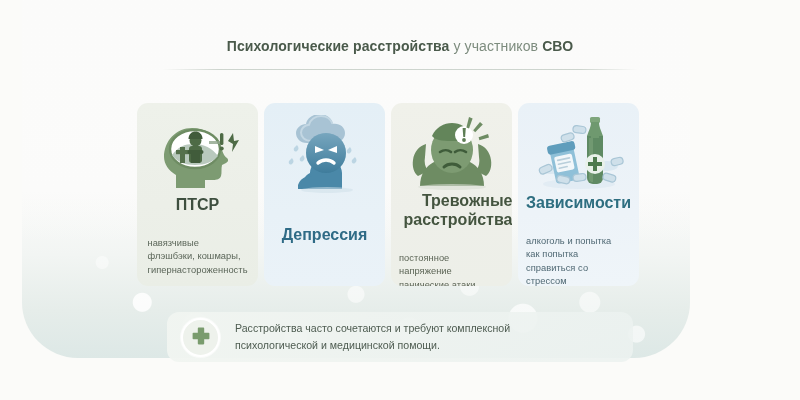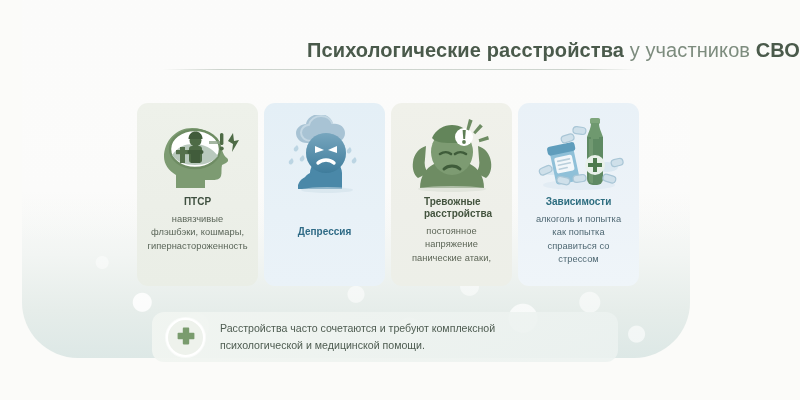--- a/index.html
+++ b/index.html
@@ -34,21 +34,21 @@
   }
   .panel-fade{
     position:absolute;left:22px;top:-40px;width:668px;height:398px;
     border-radius:0 0 56px 56px;
     background:linear-gradient(180deg,rgba(251,251,250,1) 0%,rgba(251,251,250,.9) 40%,rgba(251,251,250,0) 72%);
     pointer-events:none;
   }
 
   
   .header{position:absolute;left:0;top:38px;width:800px;text-align:center;}
-  .title{font-size:20px;letter-spacing:.1px;line-height:1.2;color:#6f7f70;white-space:nowrap;text-align:right;}
+  .title{font-size:14px;letter-spacing:.1px;line-height:1.2;color:#6f7f70;white-space:nowrap;}
   .title .b1{font-weight:bold;color:#4a5a4b;}
   .title .mid{font-weight:normal;color:#7d8c7e;}
   .title .b2{font-weight:bold;color:#4a5a4b;}
   .rule{
     position:absolute;left:50%;transform:translateX(-50%);top:31px;
     width:475px;height:1px;
     background:linear-gradient(90deg,rgba(160,175,162,0) 0%,rgba(150,166,152,.45) 12%,rgba(150,166,152,.45) 88%,rgba(160,175,162,0) 100%);
   }
 
   
@@ -58,37 +58,37 @@
     display:flex;flex-direction:column;align-items:center;
     box-sizing:border-box;padding:11px 6px 0;
     position:relative;overflow:hidden;
   }
   .card.c-green{background:linear-gradient(180deg,#eef1ea 0%,#ecefe8 55%,#eaeee6 100%);}
   .card.c-blue {background:linear-gradient(180deg,#e4eff6 0%,#e8f1f7 60%,#eaf2f8 100%);}
   .card.c-sage {background:linear-gradient(180deg,#f0f1ea 0%,#eeefe9 60%,#edefe8 100%);}
   .card.c-ice  {background:linear-gradient(180deg,#e9f1f7 0%,#edf3f8 60%,#eff5f9 100%);}
 
   .icon-wrap{height:80px;display:flex;align-items:center;justify-content:center;}
-  .card-title{font-size:10px;font-weight:bold;line-height:1.18;text-align:left;margin-top:2px;}
+  .card-title{font-size:16px;font-weight:bold;line-height:1.18;text-align:right;margin-top:2px;}
   .card-title.t-green{color:#3e4f3f;}
   .card-title.t-blue {color:#2f6b86;margin-top:32px;}
   .card-title.t-sage {color:#44543f;margin-left:13px;}
   .card-title.t-ice  {color:#2e6e80;}
   .card-desc{
-    margin-top:5px;font-size:9.3px;line-height:1.45;text-align:center;
+    margin-top:22px;font-size:9.3px;line-height:1.45;text-align:left;
     padding:0 2px;letter-spacing:.05px;
   }
   .card-desc.d-green{color:#5a6558;}
   .card-desc.d-blue {color:#4d6575;}
   .card-desc.d-sage {color:#5c6556;}
   .card-desc.d-ice  {color:#4f6873;}
 
   
   .note{
-    position:absolute;left:152px;top:312px;width:466px;height:50px;
+    position:absolute;left:167px;top:312px;width:466px;height:50px;
     border-radius:12px;
     background:linear-gradient(90deg,rgba(241,245,241,.95) 0%,rgba(238,243,240,.92) 55%,rgba(236,242,240,.88) 100%);
     display:flex;align-items:center;padding-left:14px;box-sizing:border-box;
   }
   .badge{
     width:35px;height:35px;border-radius:50%;
     background:#eef2ec;border:2px solid #ffffff;
     display:flex;align-items:center;justify-content:center;flex:0 0 auto;
     box-shadow:0 0 0 1px rgba(255,255,255,.6);
   }

